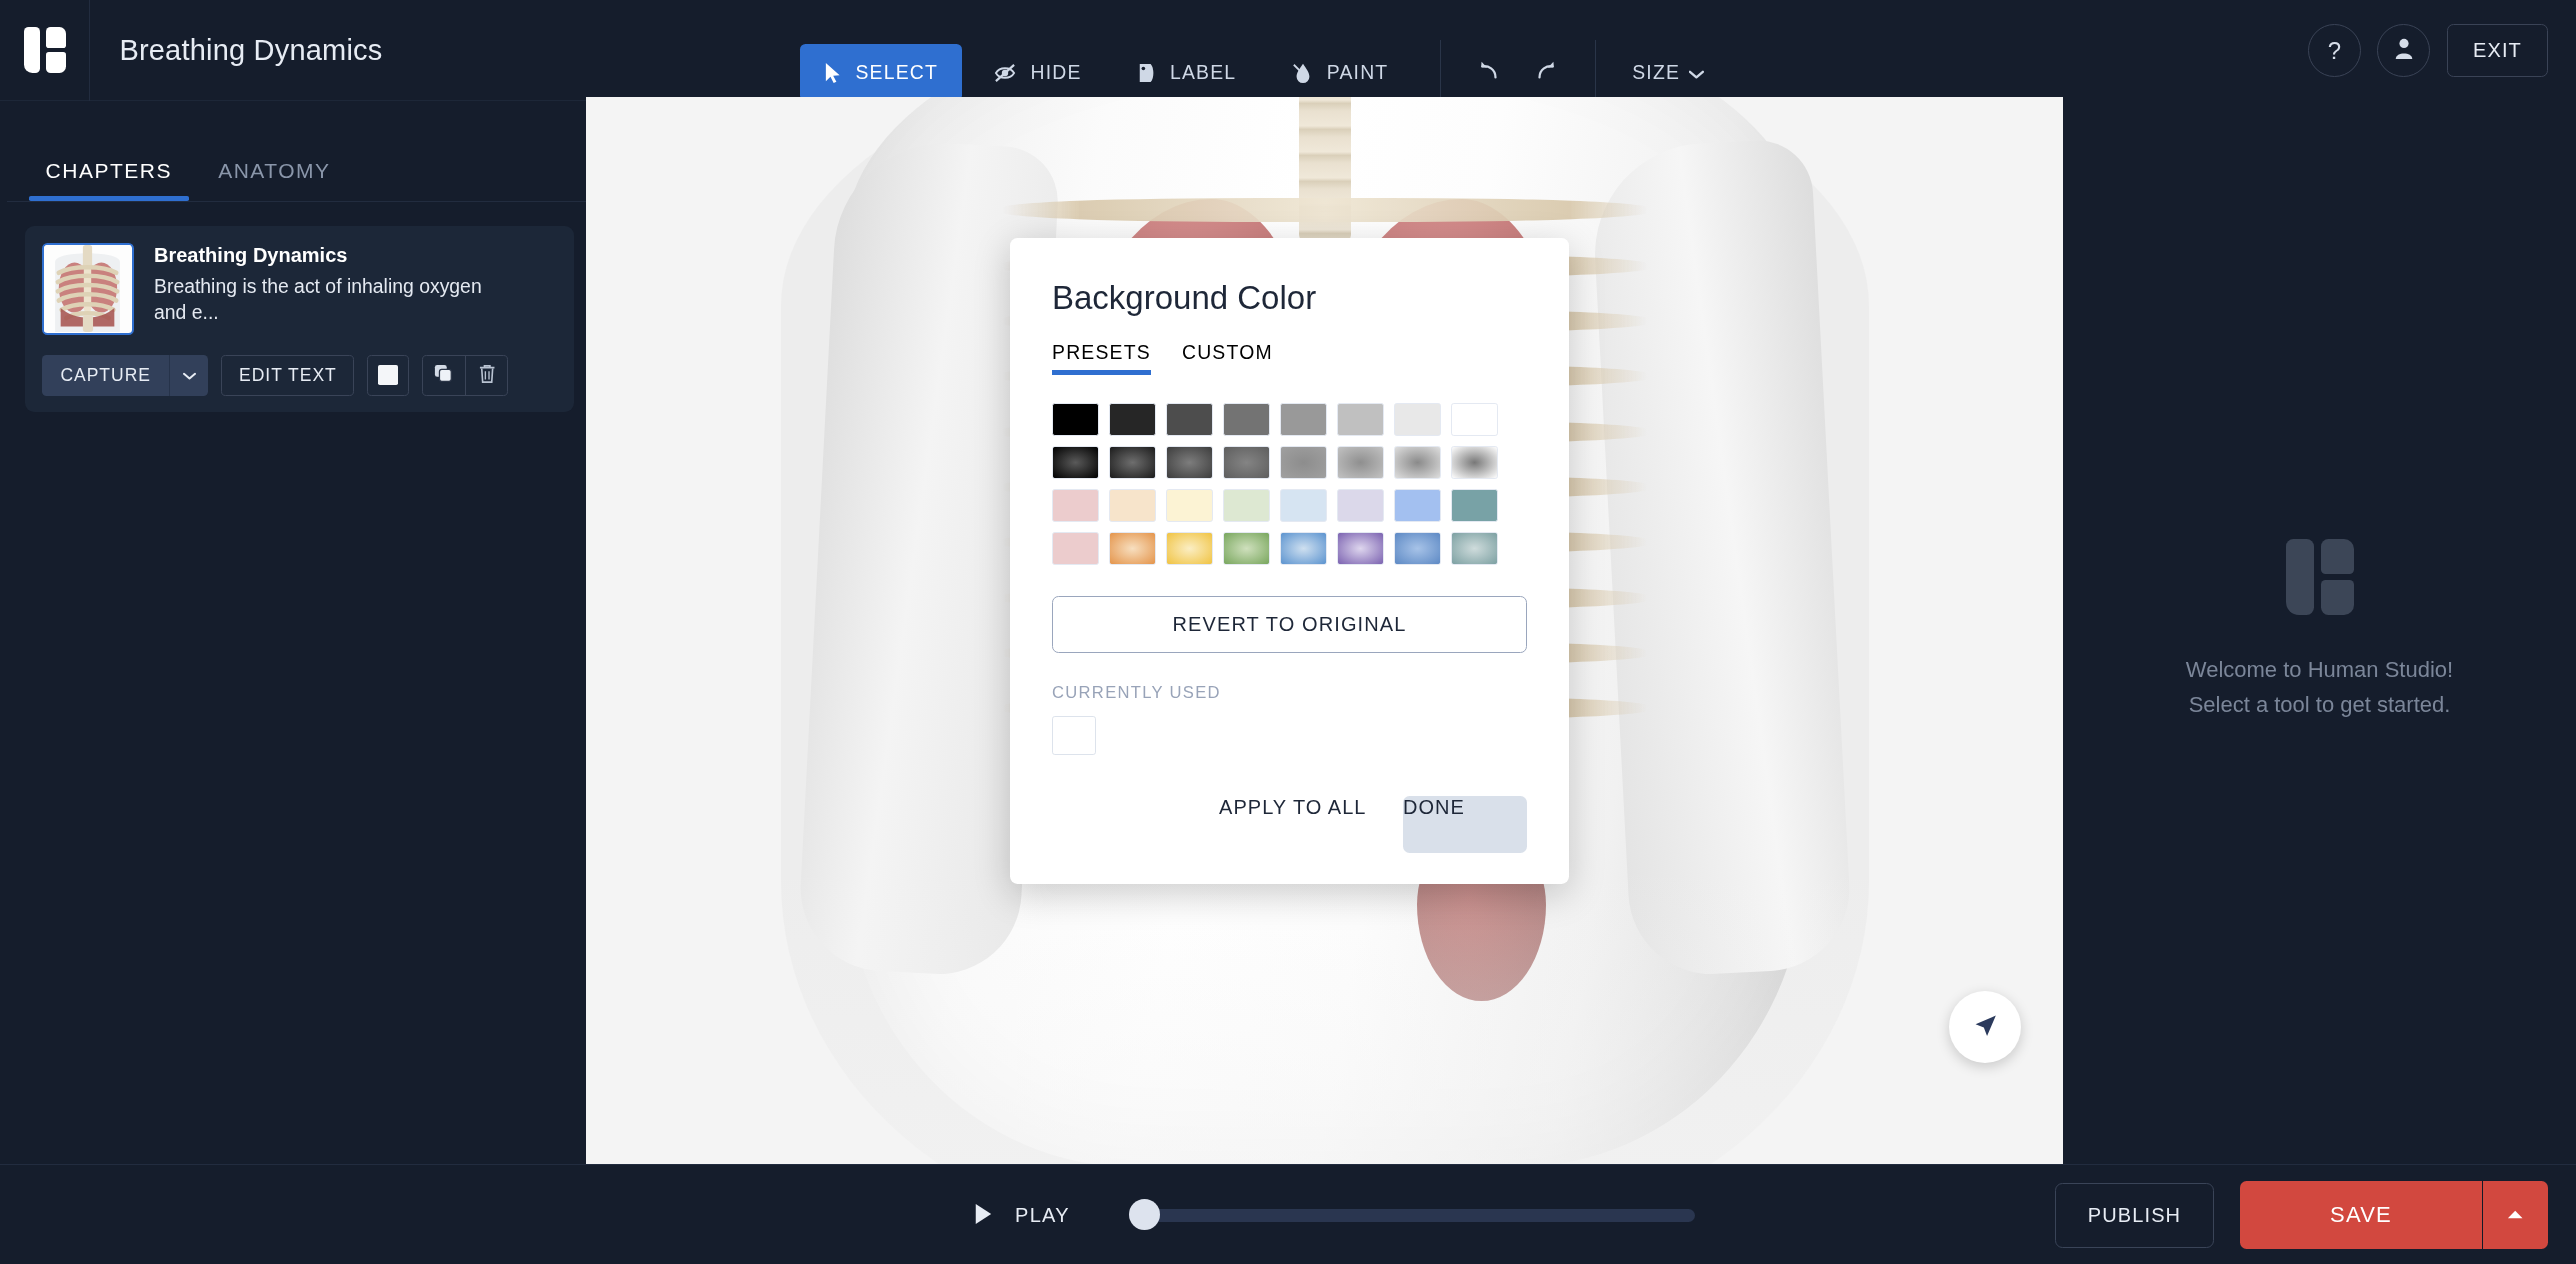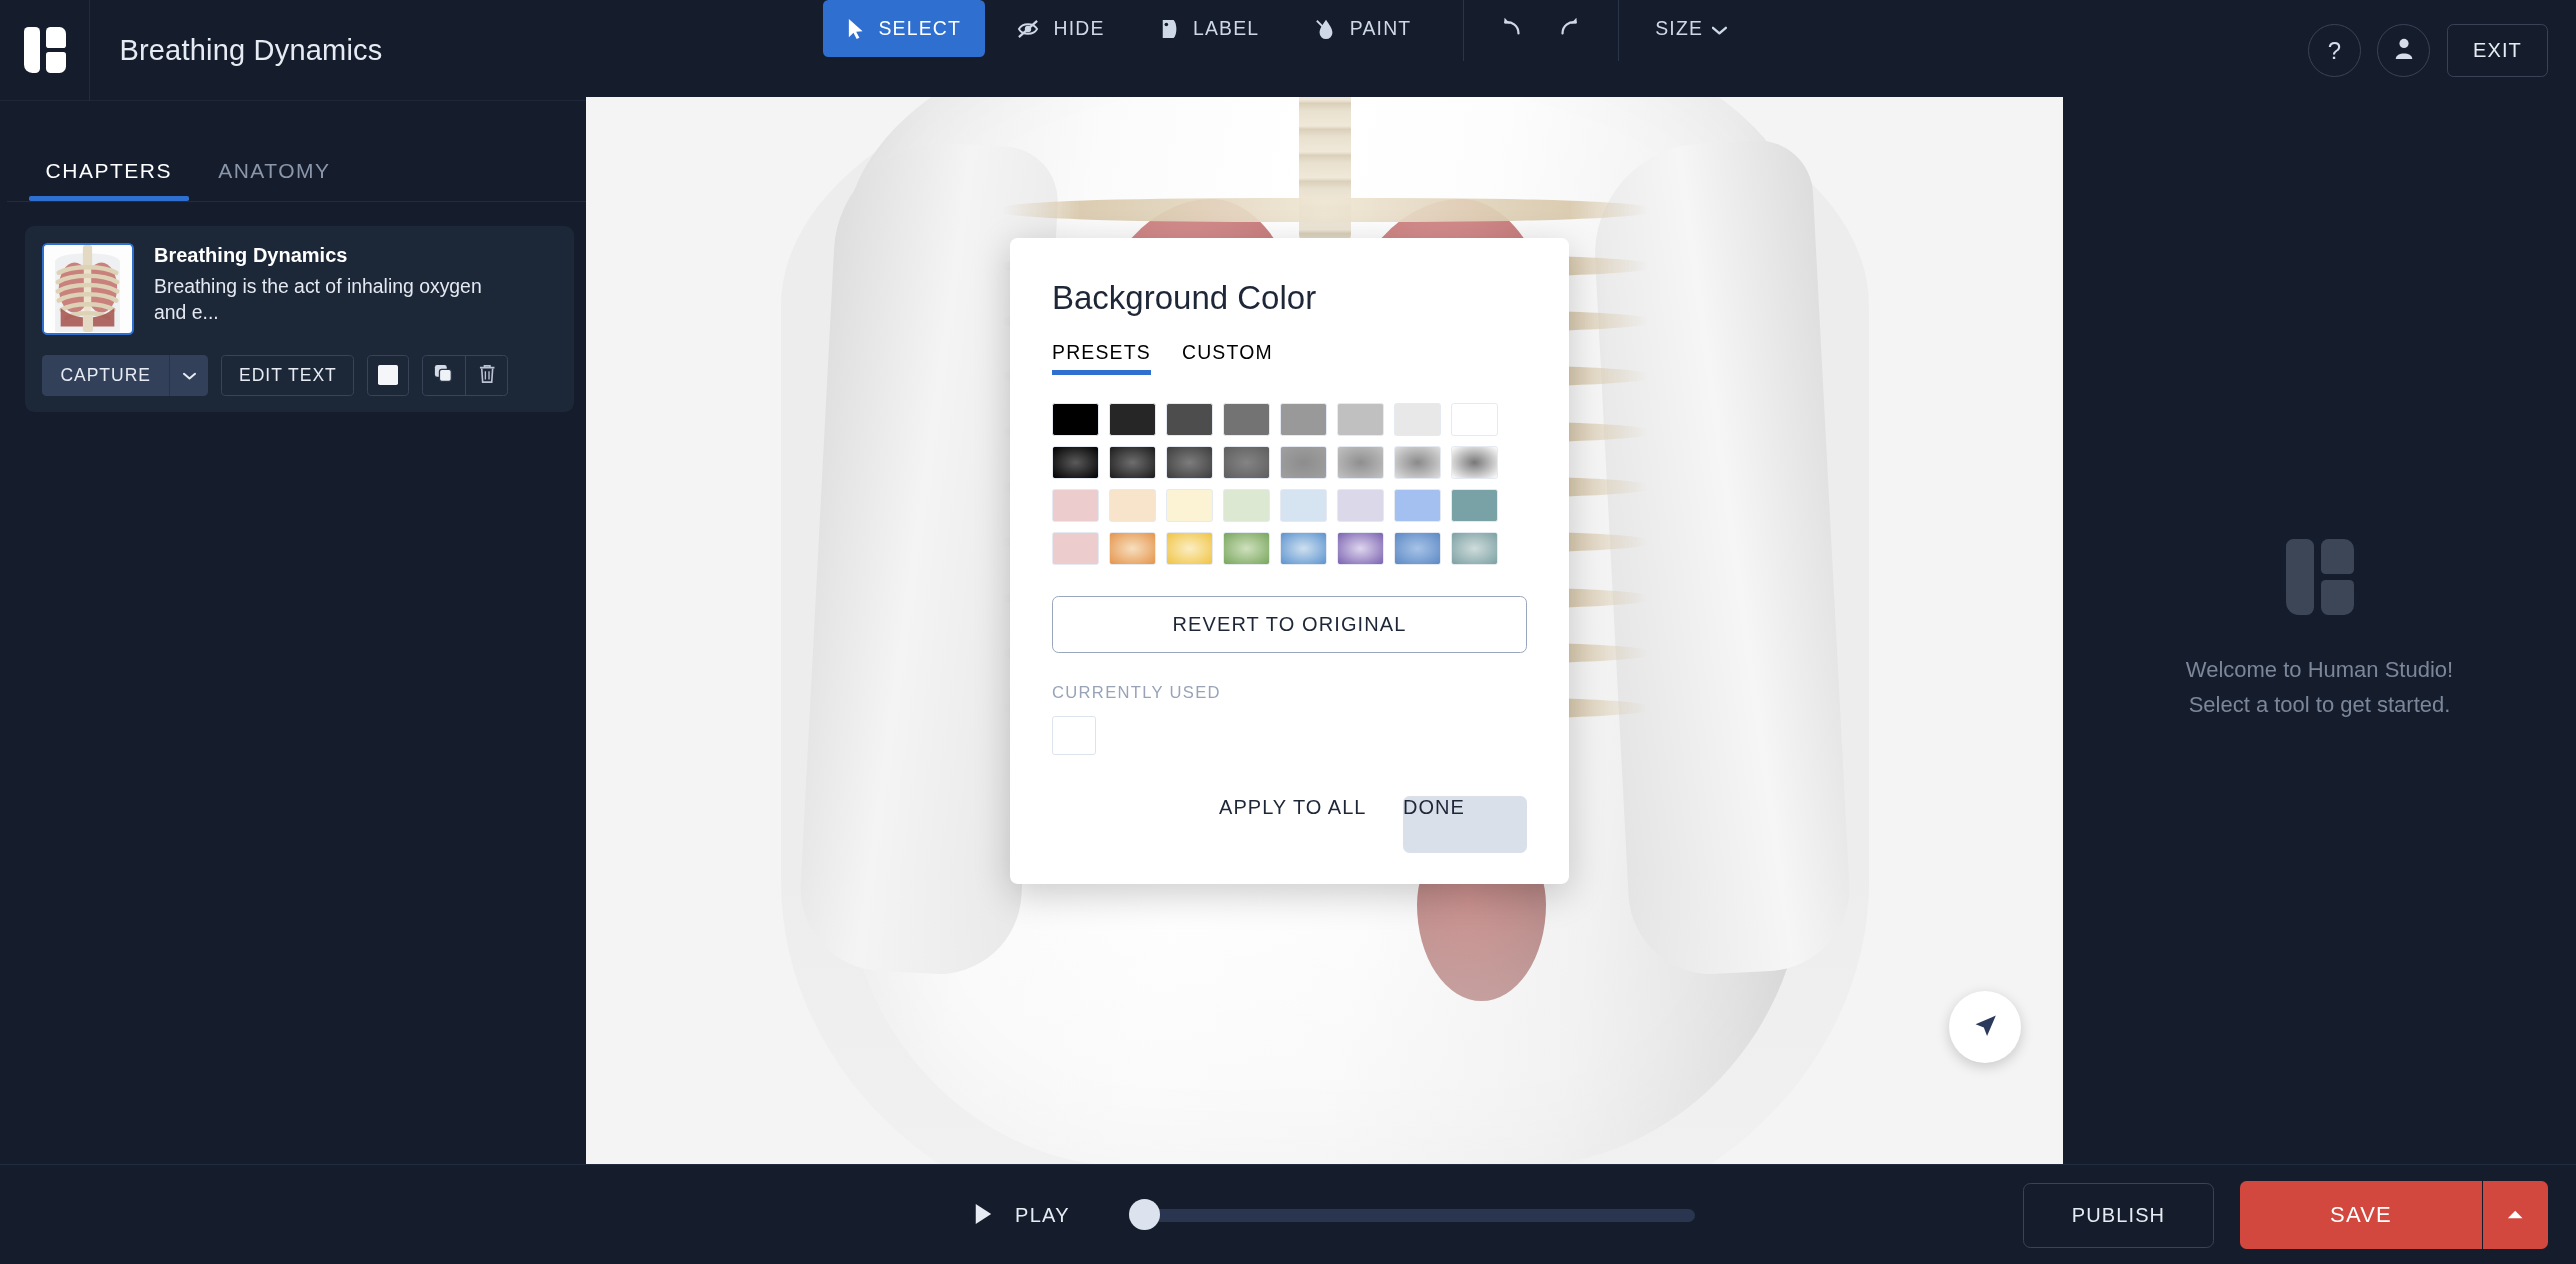--- a/index.html
+++ b/index.html
@@ -30,21 +30,21 @@
   .logo-mark .lm-br {
     position:absolute; right:0; bottom:0; width:20px; height:21px;
     background:#fff; border-radius: 2.8px 2.8px 6.5px 4.6px;
   }
   .hdr-div { width:0.9px; height:101px; background:#222c3f; }
   .app-title {
     color:#e7ecf4; font-size:29px; padding-left:29.5px; letter-spacing:0.2px;
     white-space: nowrap;
   }
 
-  .tools { position:absolute; left:823px; top:0; height:101px; display:flex; align-items:flex-start; }
+  .tools { position:absolute; left:800px; top:0; height:101px; display:flex; align-items:flex-end; }
   .tool {
     display:flex; align-items:center; gap:13px; height:57px; padding:0 24px;
     border-radius:5.5px; color:#cfd8e6; font-size:19.4px; letter-spacing:1.2px;
     cursor:pointer; margin-right: 7.4px;
   }
   .tool.active { background:#2f6fd0; color:#fff; }
   .tool svg { display:block; }
   .tool-sep { width:0.9px; height:61px; background:#2a3549; margin:0 20px; }
   .icon-btn-plain {
     width:57px; height:57px; display:flex; align-items:center; justify-content:center;
@@ -223,21 +223,21 @@
   .slider {
     position:absolute; left:1129px; width:566px; height:13px; border-radius:6.5px;
     background:#2a3650; cursor:pointer;
   }
   .slider-knob {
     position:absolute; left:-7.4px; top:-9.2px; width:31px; height:31px;
     border-radius:50%; background:#dde3ee; cursor:pointer;
   }
   .bb-right { position:absolute; right:28px; display:flex; align-items:center; gap:26px; }
   .publish-btn {
-    width:191px; height:65px; border:0.9px solid #3a4458; border-radius:7.4px;
+    width:159px; height:65px; border:0.9px solid #3a4458; border-radius:7.4px;
     color:#e7ecf4; font-size:20px; letter-spacing:1.1px; background:transparent;
     display:flex; align-items:center; justify-content:center; cursor:pointer;
   }
   .save-grp { display:flex; border-radius:6.5px; overflow:hidden; }
   .save-btn {
     width:242px; height:68px; background:#d2483f; color:#fff;
     font-size:22px; letter-spacing:1.2px; border:none; cursor:pointer;
     display:flex; align-items:center; justify-content:center;
   }
   .save-caret {

